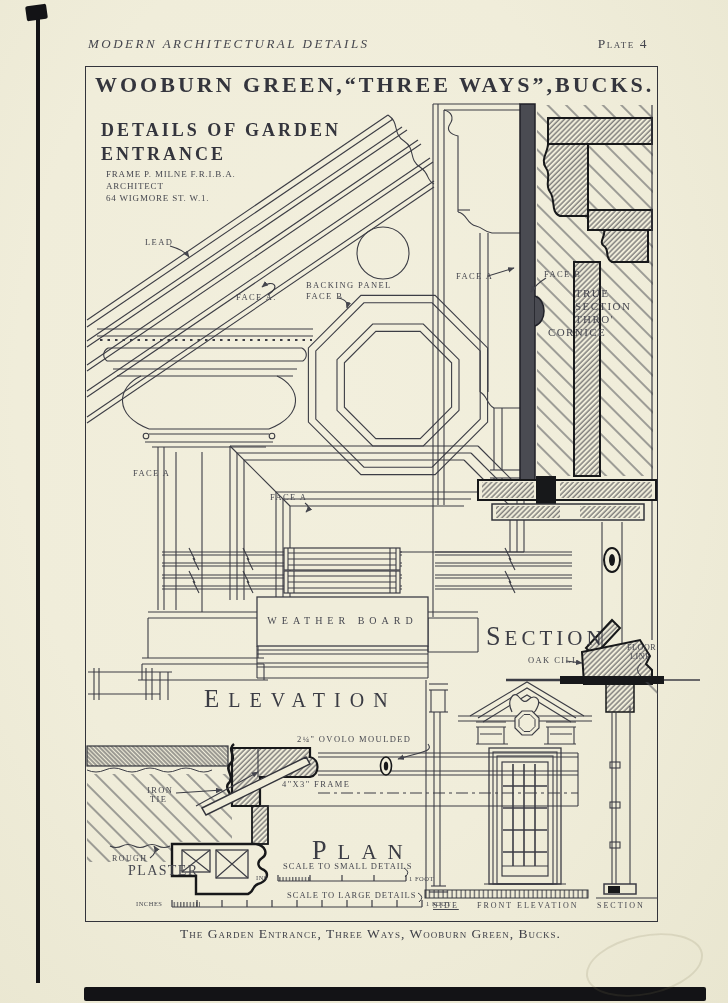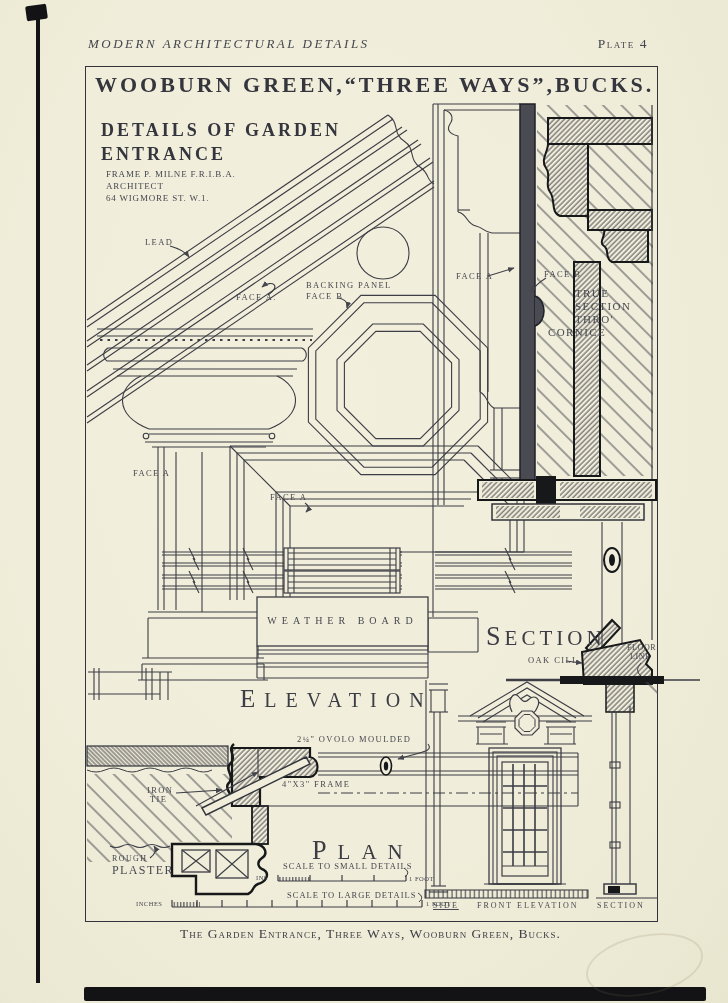--- a/index.html
+++ b/index.html
@@ -393,23 +393,23 @@
   <div class="lbl sm" style="left:270px;top:492px;">FACE A</div>
   <div class="lbl" style="left:257px;top:615px;width:171px;text-align:center;letter-spacing:5px;font-size:10px;">WEATHER BOARD</div>
   <div class="lbl sm" style="left:528px;top:655px;">OAK CILL</div>
   <div class="lbl" style="left:627px;top:643px;font-size:8px;letter-spacing:0.6px;">FLOOR</div>
   <div class="lbl" style="left:630px;top:652px;font-size:8px;letter-spacing:0.6px;">LINE</div>
   <div class="lbl sm" style="left:297px;top:734px;">2¼" OVOLO MOULDED</div>
   <div class="lbl sm" style="left:147px;top:785px;">IRON</div>
   <div class="lbl sm" style="left:150px;top:794px;">TIE</div>
   <div class="lbl sm" style="left:282px;top:779px;">4"X3" FRAME</div>
   <div class="lbl" style="left:112px;top:854px;font-size:8px;">ROUGH</div>
-  <div class="lbl" style="left:112px;top:863px;font-size:12px;text-align:center;">PLASTER</div>
-
-  <div class="bigtitle" style="left:204px;top:685px;margin-left:36px;">ELEVATION</div>
+  <div class="lbl" style="left:128px;top:863px;font-size:14px;text-align:center;">PLASTER</div>
+
+  <div class="bigtitle" style="left:204px;top:685px;">ELEVATION</div>
   <div class="bigtitle" style="left:486px;top:622px;letter-spacing:4px;font-size:21px;">SECTION</div>
   <div class="bigtitle" style="left:312px;top:836px;letter-spacing:11px;font-size:21px;">PLAN</div>
 
   <div class="lbl" style="left:283px;top:861px;font-size:8.5px;letter-spacing:1px;">SCALE TO SMALL DETAILS</div>
   <div class="lbl xs" style="left:256px;top:874px;">INS</div>
   <div class="lbl xs" style="left:409px;top:875px;">1 FOOT</div>
   <div class="lbl" style="left:287px;top:890px;font-size:8.5px;letter-spacing:1px;">SCALE TO LARGE DETAILS</div>
   <div class="lbl xs" style="left:136px;top:900px;">INCHES</div>
   <div class="lbl xs" style="left:426px;top:900px;">1 FOOT</div>
 

